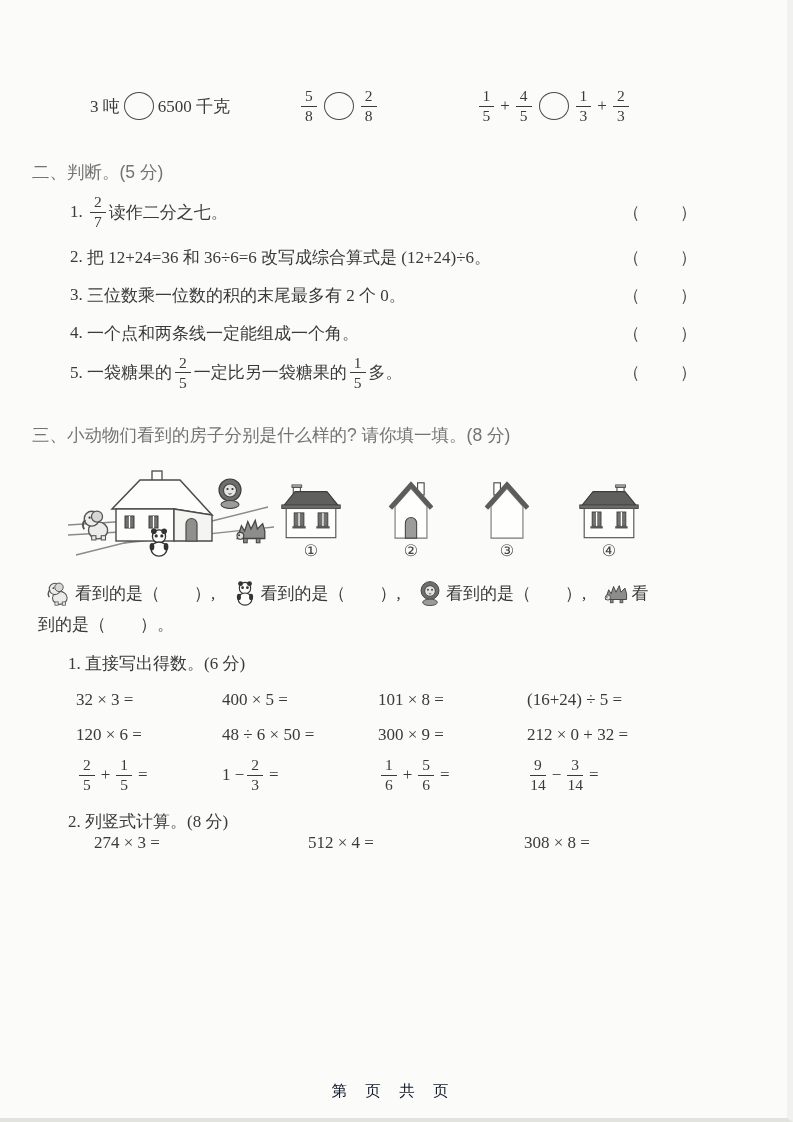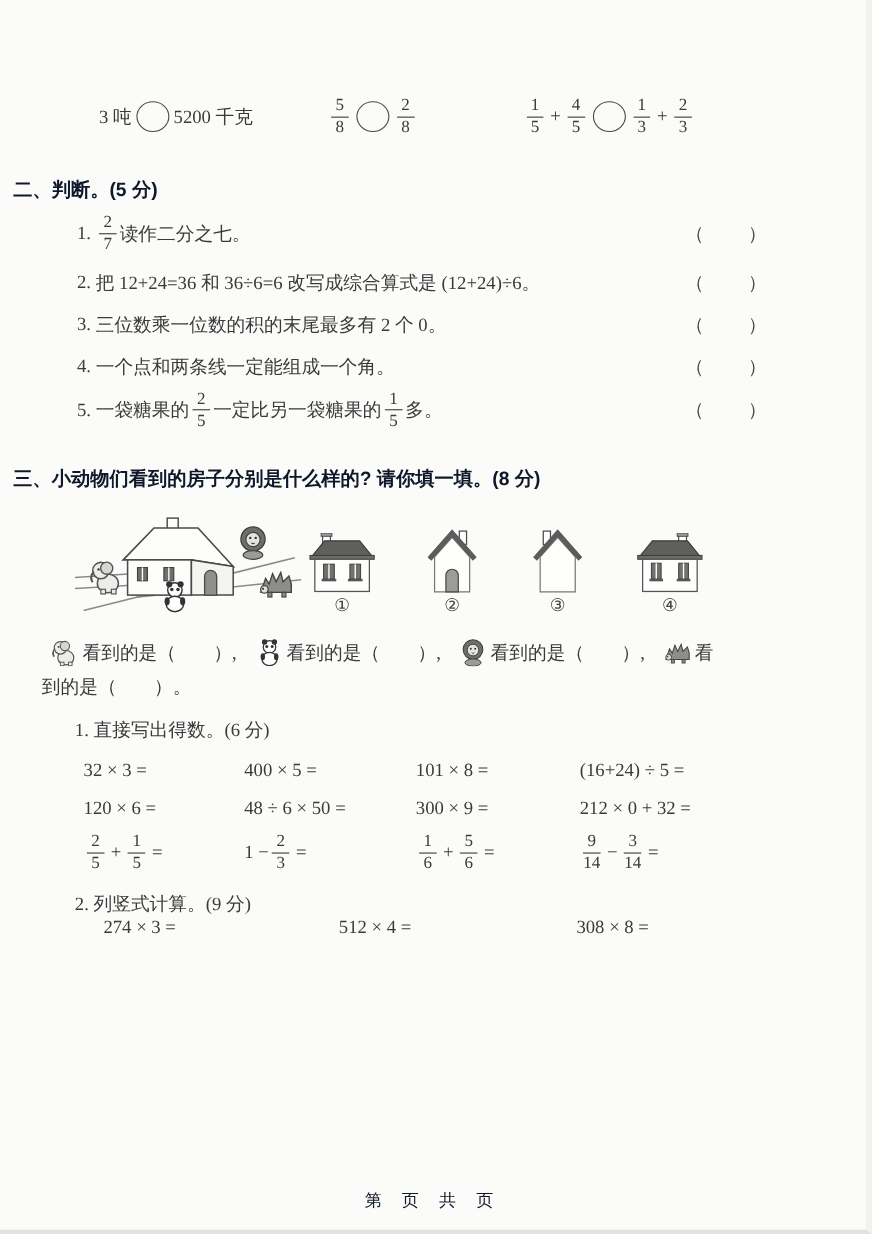--- a/index.html
+++ b/index.html
@@ -12,22 +12,22 @@
     font-family:"Liberation Serif","DejaVu Serif",serif;
     font-size:17px;
     overflow:hidden;
     box-sizing:border-box;
     border-right:6px solid #f1f1ee;
     border-bottom:4px solid #e2e2df;
   }
   
   .sec-title{
     font-family:"Liberation Sans","DejaVu Sans",sans-serif;
-    font-weight:700;font-size:17.5px;color:#0f172a;
-    margin:0 0 0 12px;
+    font-weight:400;font-size:17.5px;color:#737373;
+    margin:0 0 0 32px;
   }
   .frac{display:inline-flex;flex-direction:column;align-items:center;
         line-height:1.05;vertical-align:middle;margin:0 3px;font-size:15.5px;}
   .frac .fn{border-bottom:1.4px solid #3a3a3a;padding:0 4px 1.5px;}
   .frac .fd{padding-top:1.5px;}
   .cmp-circle{display:inline-block;width:28px;height:26px;
         border:1.6px solid #4a4a4a;border-radius:50%;
         vertical-align:middle;margin:0 4px;background:transparent;}
   .op{margin:0 3px;}
   
@@ -145,21 +145,21 @@
     </symbol>
   </defs>
 </svg>
 
 <div class="page">
 
   <div class="compare-row">
     <span class="cmp-item">
       <span>3 吨</span>
       <span class="cmp-circle"></span>
-      <span>5200 千克</span>
+      <span>6500 千克</span>
     </span>
     <span class="cmp-item cmp-2">
       <span class="frac">
           <span class="fn">5</span>
           <span class="fd">8</span>
         </span>
       <span class="cmp-circle"></span>
       <span class="frac">
           <span class="fn">2</span>
           <span class="fd">8</span>
@@ -376,21 +376,21 @@
         </span>
       <span class="op">−</span>
       <span class="frac">
           <span class="fn">3</span>
           <span class="fd">14</span>
         </span>
       <span class="op">=</span>
     </span>
   </div>
 
-  <div class="calc-sub">2. 列竖式计算。(9 分)</div>
+  <div class="calc-sub">2. 列竖式计算。(8 分)</div>
 
   <div class="cgrid3">
     <span class="citem">274 × 3 =</span>
     <span class="citem">512 × 4 =</span>
     <span class="citem">308 × 8 =</span>
   </div>
 
   <div class="footer">第 页 共 页</div>
 
 </div>

